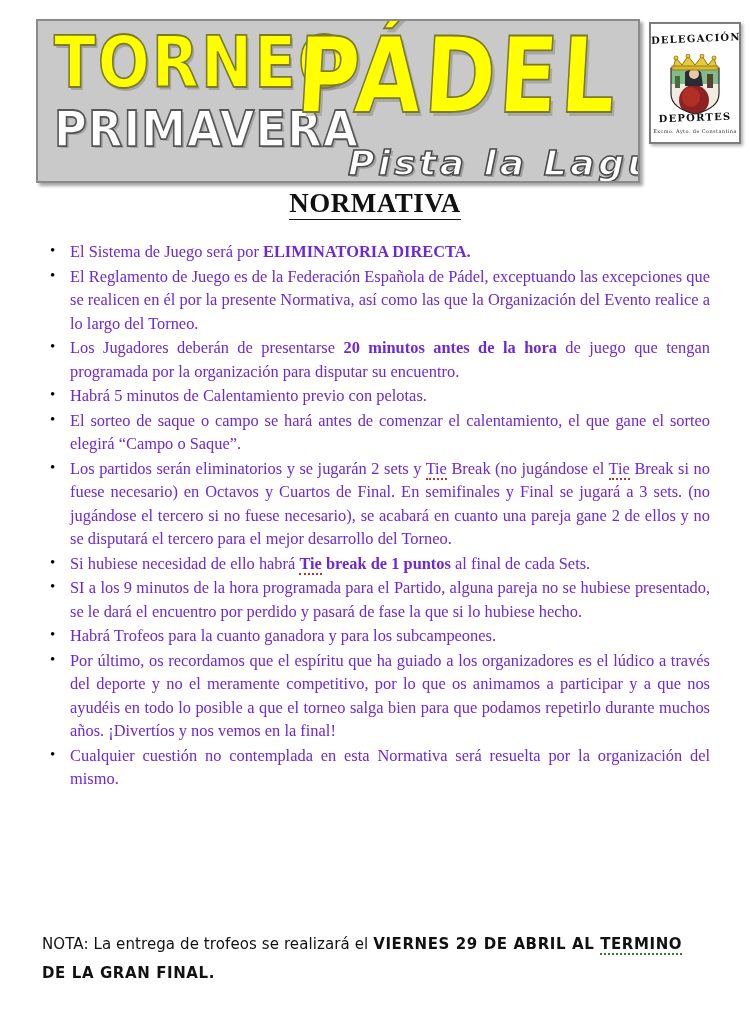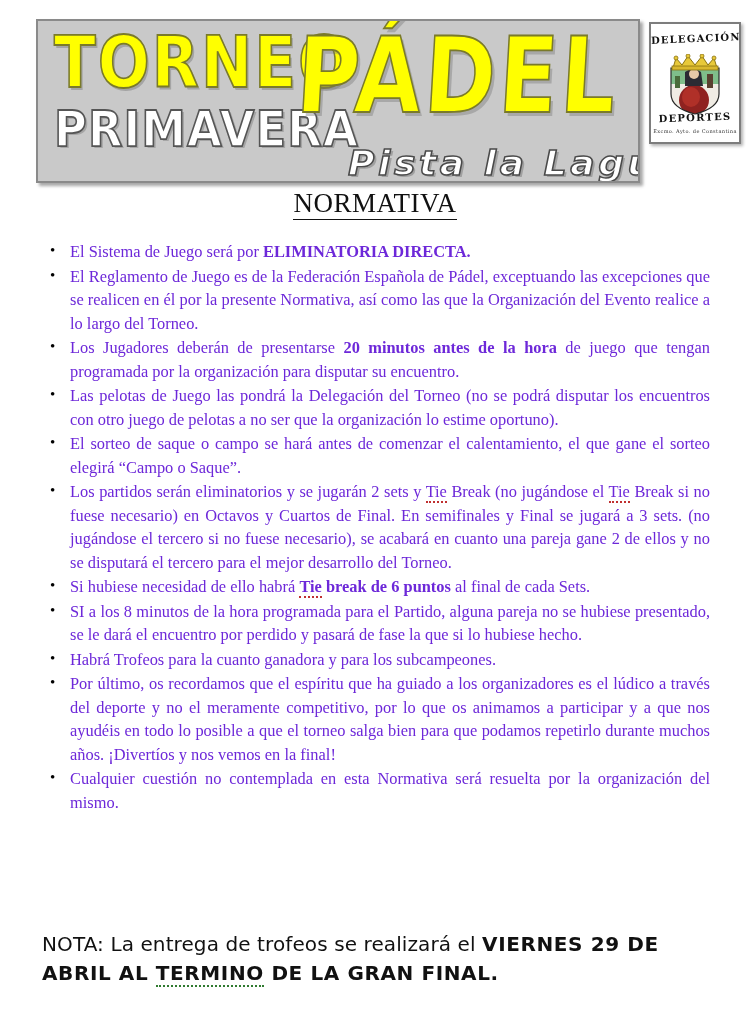--- a/index.html
+++ b/index.html
@@ -145,20 +145,21 @@
   .doc-heading {
     position: absolute;
     left: 0;
     right: 0;
     top: 188px;
     text-align: center;
     font-family: "Liberation Serif", serif;
     font-size: 27px;
     letter-spacing: 0.5px;
     color: #111;
+    font-weight: bold;
   }
   .doc-heading span {
     border-bottom: 1.5px solid #111;
     padding-bottom: 1px;
   }
 
   
   .rules {
     position: absolute;
     left: 38px;
@@ -192,21 +193,21 @@
     padding-bottom: 0px;
   }
 
   
   .note {
     position: absolute;
     left: 42px;
     top: 930px;
     width: 660px;
     font-family: "DejaVu Sans", sans-serif;
-    font-size: 20px;
+    font-size: 15px;
     line-height: 29px;
     color: #111;
     letter-spacing: 0.1px;
   }
   .note b { font-weight: bold; letter-spacing: 0.6px; }
   .note .sp-green {
     border-bottom: 2px dotted #2f7a2f;
   }
 </style>
 </head>
@@ -253,23 +254,23 @@
 </div>
 
 <div class="doc-heading">
   <span>NORMATIVA</span>
 </div>
 
 <ul class="rules" id="rules-list">
     <li>El Sistema de Juego será por <b>ELIMINATORIA DIRECTA.</b></li>
     <li>El Reglamento de Juego es de la Federación Española de Pádel, exceptuando las excepciones que se realicen en él por la presente Normativa, así como las que la Organización del Evento realice a lo largo del Torneo.</li>
     <li>Los Jugadores deberán de presentarse <b>20 minutos antes de la hora</b> de juego que tengan programada por la organización para disputar su encuentro.</li>
-    <li>Las pelotas de Juego las pondrá la Delegación del Torneo (no se podrá disputar los encuentros con otro juego de pelotas a no ser que la organización lo estime oportuno).</li>
+    <li>Habrá 5 minutos de Calentamiento previo con pelotas.</li>
     <li>El sorteo de saque o campo se hará antes de comenzar  el calentamiento, el que gane el sorteo elegirá “Campo o Saque”.</li>
     <li>Los partidos serán eliminatorios y se jugarán  2 sets y <span class="sp">Tie</span> Break (no jugándose el <span class="sp">Tie</span> Break  si no fuese necesario) en Octavos y  Cuartos de Final. En semifinales y Final se jugará a 3 sets. (no jugándose el tercero si no fuese necesario), se acabará en cuanto una pareja gane 2 de ellos y no se disputará el tercero para el mejor desarrollo del Torneo.</li>
-    <li>Si hubiese necesidad de ello habrá <b><span class="sp">Tie</span></b><b> break de 6 puntos</b> al final de cada Sets.</li>
-    <li>SI a los 8 minutos de la hora programada para el Partido, alguna pareja no se hubiese presentado, se le dará el encuentro por perdido y pasará de fase la que si lo hubiese hecho.</li>
+    <li>Si hubiese necesidad de ello habrá <b><span class="sp">Tie</span></b><b> break de 1 puntos</b> al final de cada Sets.</li>
+    <li>SI a los 9 minutos de la hora programada para el Partido, alguna pareja no se hubiese presentado, se le dará el encuentro por perdido y pasará de fase la que si lo hubiese hecho.</li>
     <li>Habrá Trofeos para la cuanto ganadora y para los subcampeones.</li>
     <li>Por último, os recordamos que el espíritu que ha guiado a los organizadores es el lúdico a través del deporte y no el meramente competitivo, por lo que os animamos a participar y a que nos ayudéis en todo lo posible a que el torneo salga bien para que podamos repetirlo durante muchos años. ¡Divertíos y nos vemos en la final!</li>
     <li>Cualquier cuestión no contemplada en esta Normativa será resuelta por la organización del mismo.</li>
   </ul>
 
 <div class="note" id="note-block">NOTA: La entrega de trofeos se realizará el <b>VIERNES 29 DE ABRIL AL </b><b><span class="sp-green">TERMINO</span></b><b> DE LA GRAN FINAL.</b></div>
 
 </body></html>

